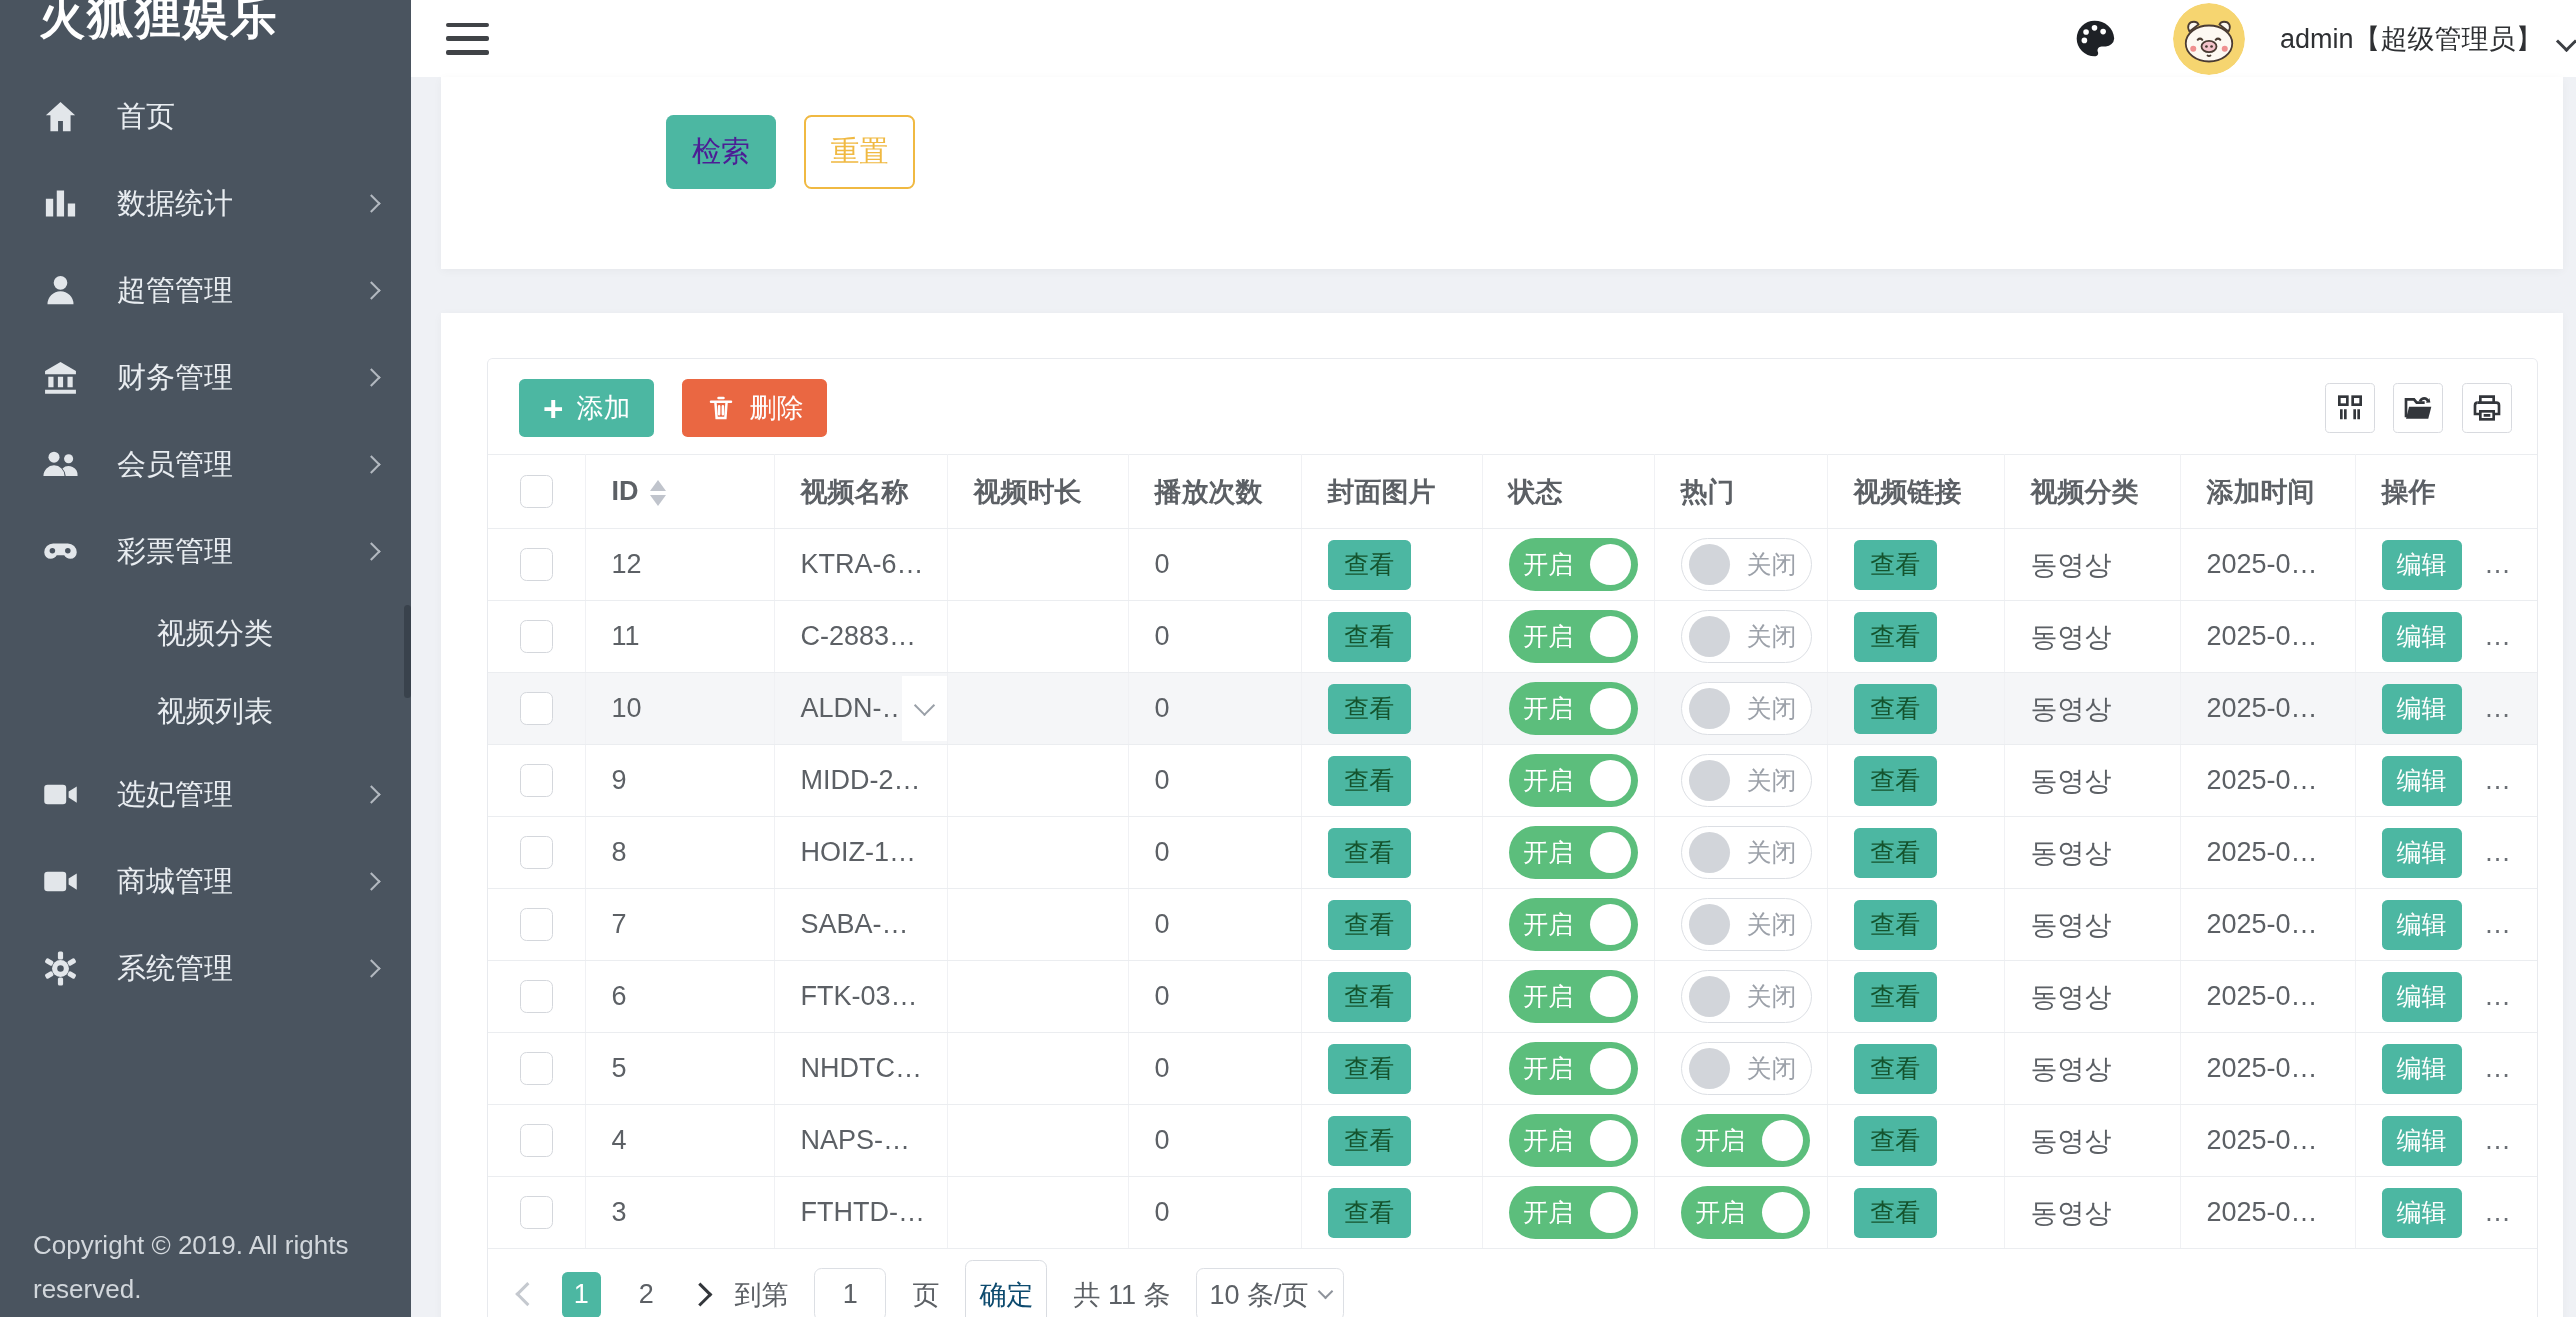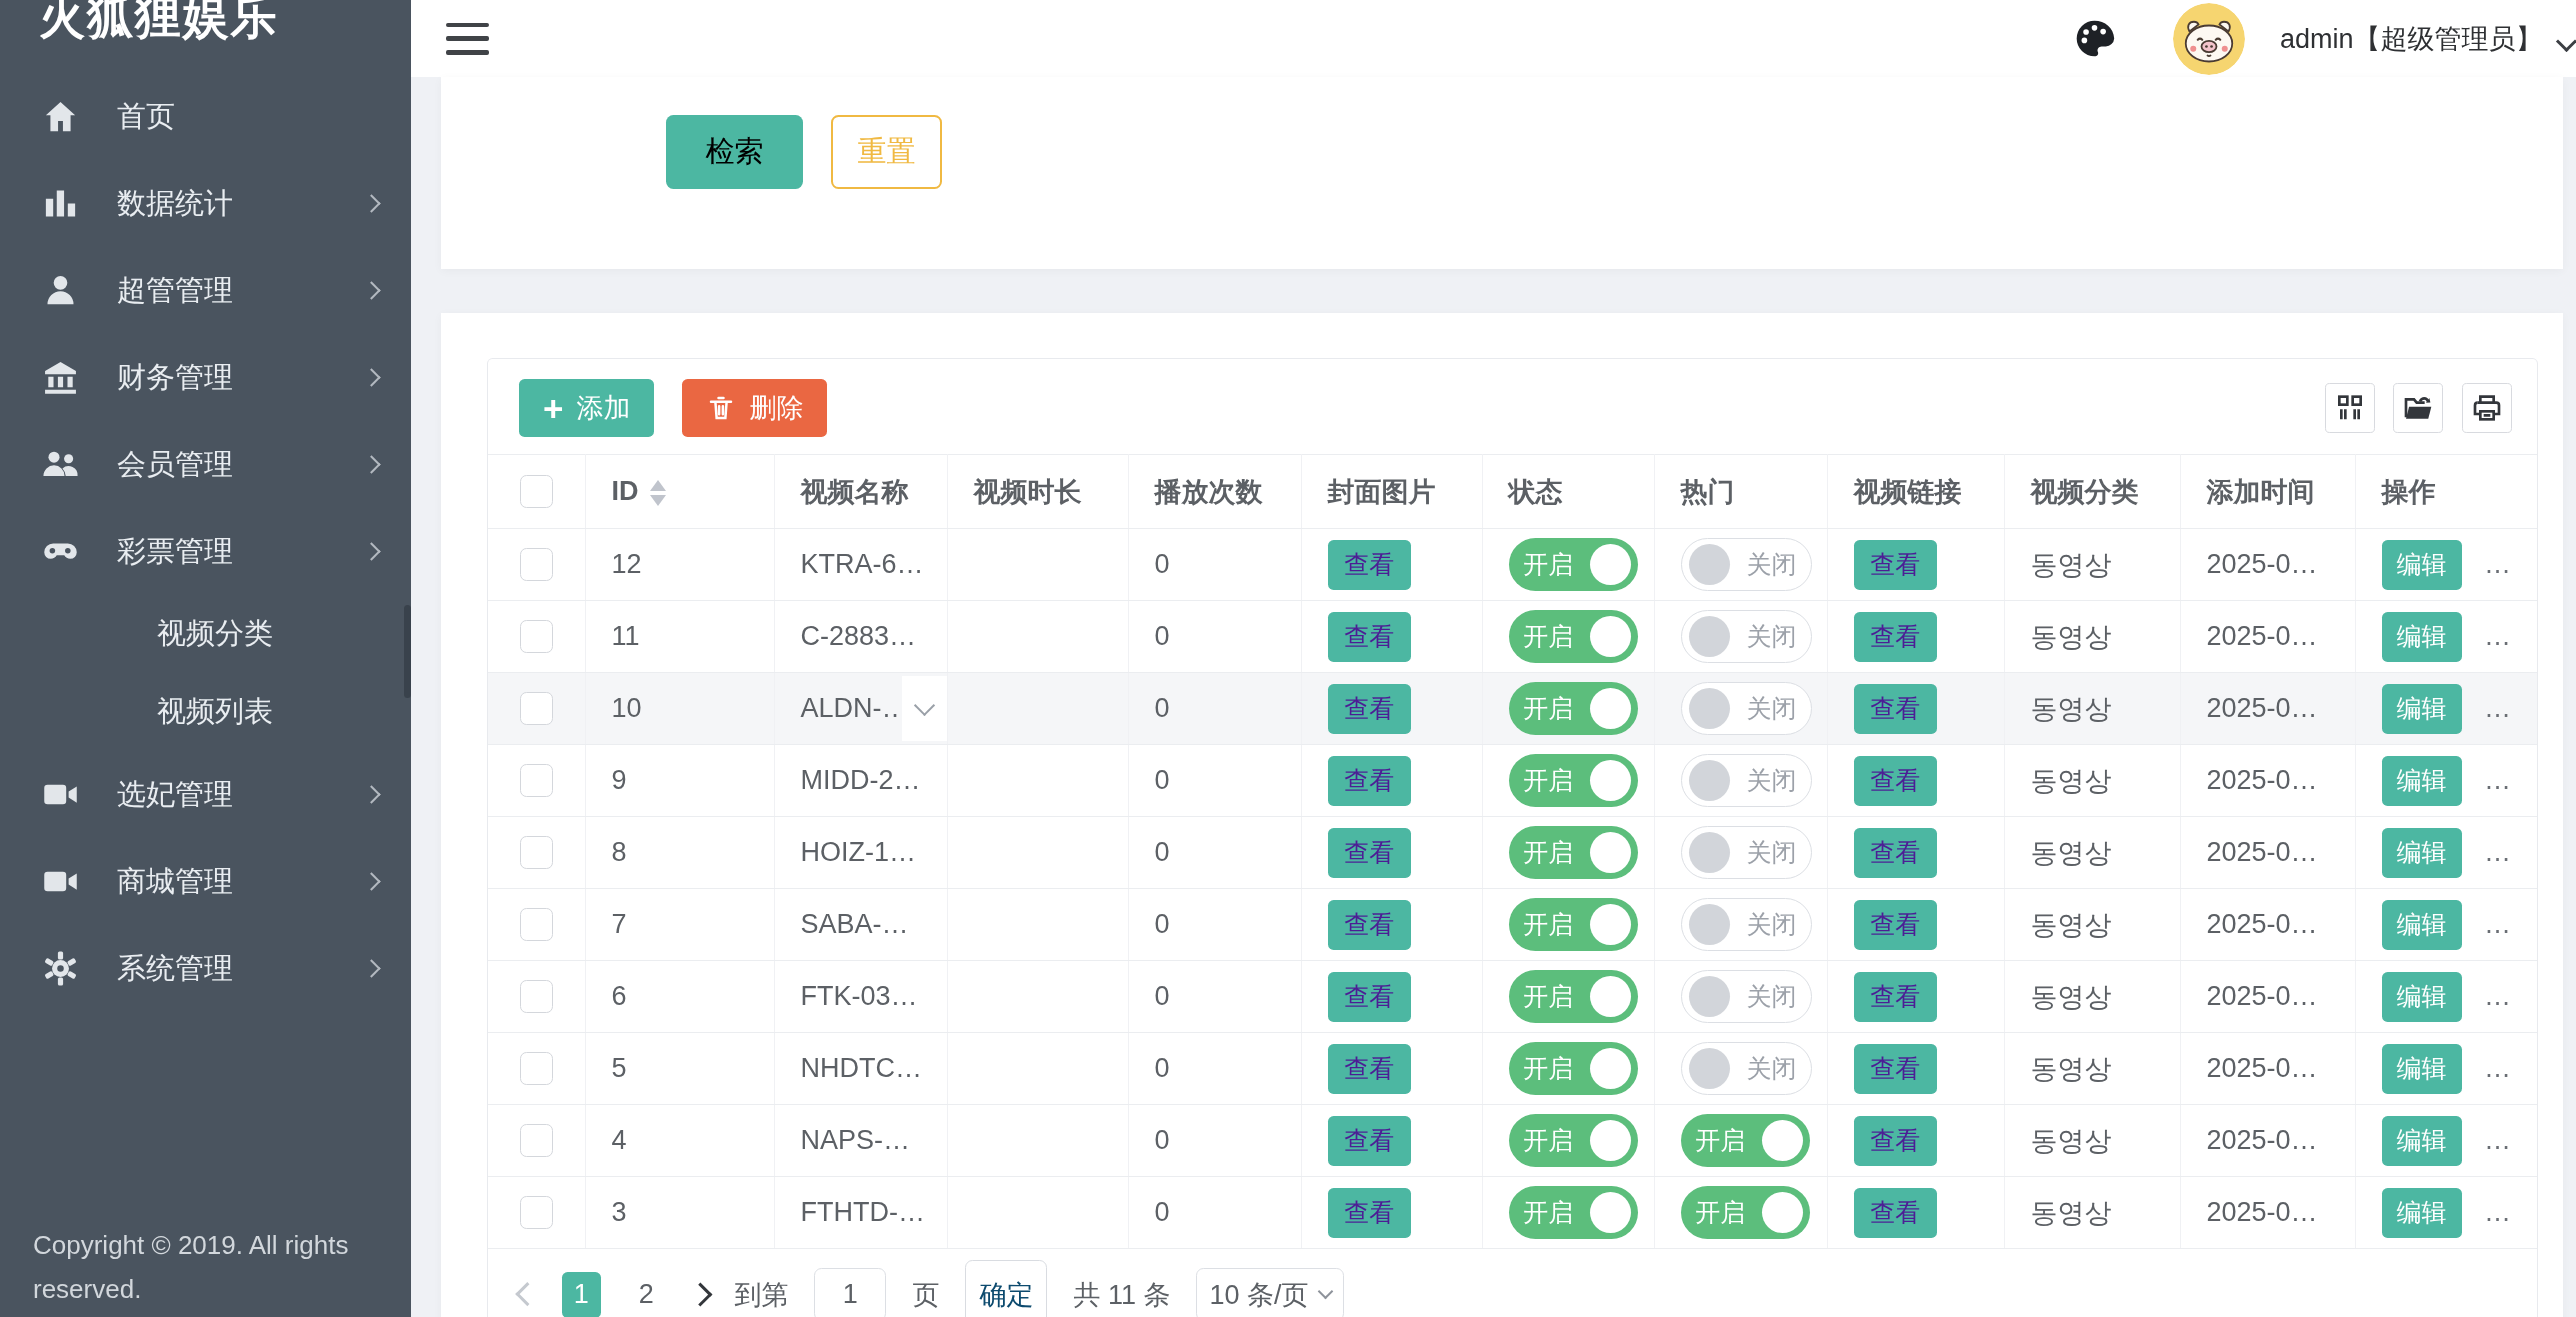--- a/index.html
+++ b/index.html
@@ -32,21 +32,21 @@
   .topbar-right { margin-left:auto; display:flex; align-items:center; padding-right:1.9px; }
   .palette { width:45px; height:45px; margin-right:56px; cursor:pointer; }
   .avatar { width:72px; height:72px; border-radius:50%; overflow:hidden; margin-right:35px; flex:0 0 72px; }
   .username { font-size:27px; color:#2e3033; white-space:nowrap; }
   .user-caret { margin:5.6px 0 0 16.7px; border-color:#3c3f44; border-width:3.7px 3.7px 0 0; width:15px; height:15px; }
 
   
   .panel { background:#fff; margin:0 13px 0 30px; box-shadow:0 1.9px 9.3px rgba(0,0,0,0.04); }
   .search-panel { height:192px; padding:38px 0 0 225px; display:flex; align-items:flex-start; flex:0 0 192px; }
   .btn { border:none; cursor:pointer; font-family:inherit; display:inline-flex; align-items:center; justify-content:center; }
-  .btn-search { width:137px; height:74px; background:#4cb7a2; color:#000000; font-size:29px; border-radius:7.4px; }
+  .btn-search { width:110px; height:74px; background:#4cb7a2; color:#4c1d95; font-size:29px; border-radius:7.4px; }
   .btn-reset { width:111px; height:74px; background:#fff; border:2.8px solid #f0b942; color:#f0b942; font-size:29px; border-radius:7.4px; margin-left:28px; }
   .gap { height:44px; flex:0 0 44px; }
   .table-panel { flex:1; padding:45px 25px 0 46px; display:flex; }
   .table-box { flex:1; border:1.9px solid #e8eaee; border-radius:5.6px; border-bottom:none; display:flex; flex-direction:column; overflow:hidden; }
 
   
   .toolbar { display:flex; align-items:center; padding:20.4px 25px 16.7px 31px; }
   .btn-add { height:58px; padding:0 24px; background:#4cb7a2; color:#fff; font-size:27px; border-radius:5.6px; }
   .btn-add .plus { font-size:35px; font-weight:bold; margin-right:13px; line-height:1; }
   .btn-delete { height:58px; padding:0 24px; background:#ea6742; color:#fff; font-size:27px; border-radius:5.6px; margin-left:28px; }
@@ -61,21 +61,21 @@
   th:last-child, td:last-child { border-right:none; }
   th { height:74px; font-size:27px; font-weight:bold; color:#5c6065; border-top:1.9px solid #ebedf0; }
   td { height:72px; font-size:27px; color:#5c6065; }
   tr.hover td { background:#f5f6f8; }
   .checkbox { display:inline-block; width:33px; height:33px; border:1.9px solid #d4d7dc; border-radius:6.5px; background:#fff; cursor:pointer; vertical-align:middle; }
   .c-cb { text-align:center; padding-left:0; }
   .sort { display:inline-flex; flex-direction:column; gap:4.6px; margin-left:11px; vertical-align:middle; }
   .sort i { width:0; height:0; border-left:8.4px solid transparent; border-right:8.4px solid transparent; }
   .sort .up { border-bottom:11px solid #c0c4cc; }
   .sort .dn { border-top:11px solid #c0c4cc; }
-  .btn-view { background:#4cb7a2; color:#4c1d95; font-size:25px; border-radius:5.6px; padding:0 16.7px; height:50px; }
+  .btn-view { background:#4cb7a2; color:#14532d; font-size:25px; border-radius:5.6px; padding:0 16.7px; height:50px; }
   .btn-edit { background:#4cb7a2; color:#fff; font-size:25px; border-radius:5.6px; padding:0 15px; height:50px; }
   .more { color:#6a6e74; margin-left:15px; font-size:27px; letter-spacing:1.9px; }
   .toggle { display:inline-flex; align-items:center; height:53px; border-radius:27px; padding:0 7.4px; gap:9.3px; cursor:pointer; }
   .toggle.on { background:#5cbe7c; color:#fff; }
   .toggle.off { background:#fff; border:1.9px solid #dcdfe4; color:#9ca1a9; flex-direction:row-reverse; }
   .t-knob { width:41px; height:41px; border-radius:50%; }
   .toggle.on .t-knob { background:#fff; }
   .toggle.off .t-knob { background:#d2d5da; }
   .t-label { font-size:25px; padding:0 7.4px; }
   .name-cell { position:relative; }

